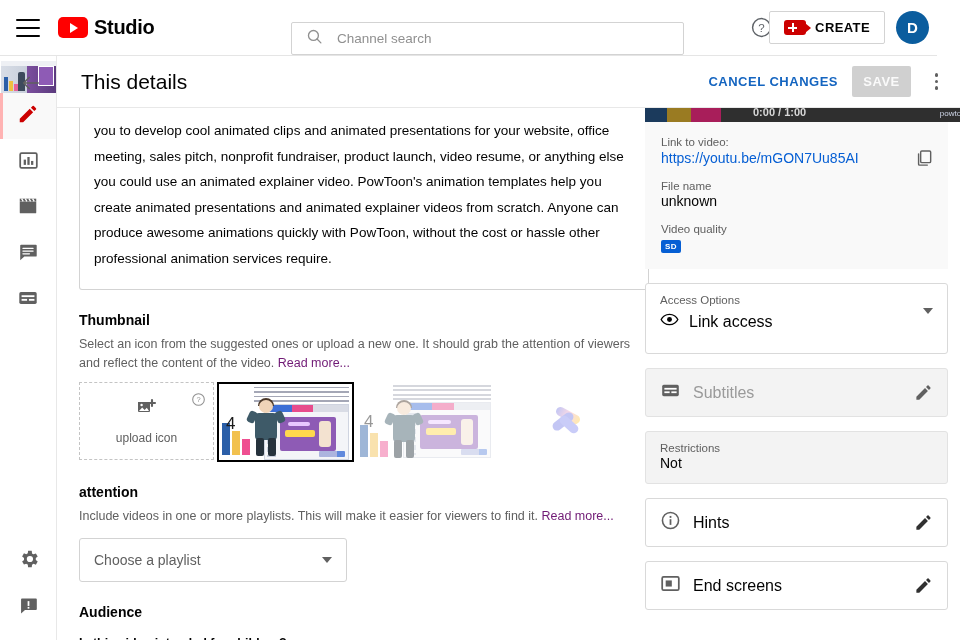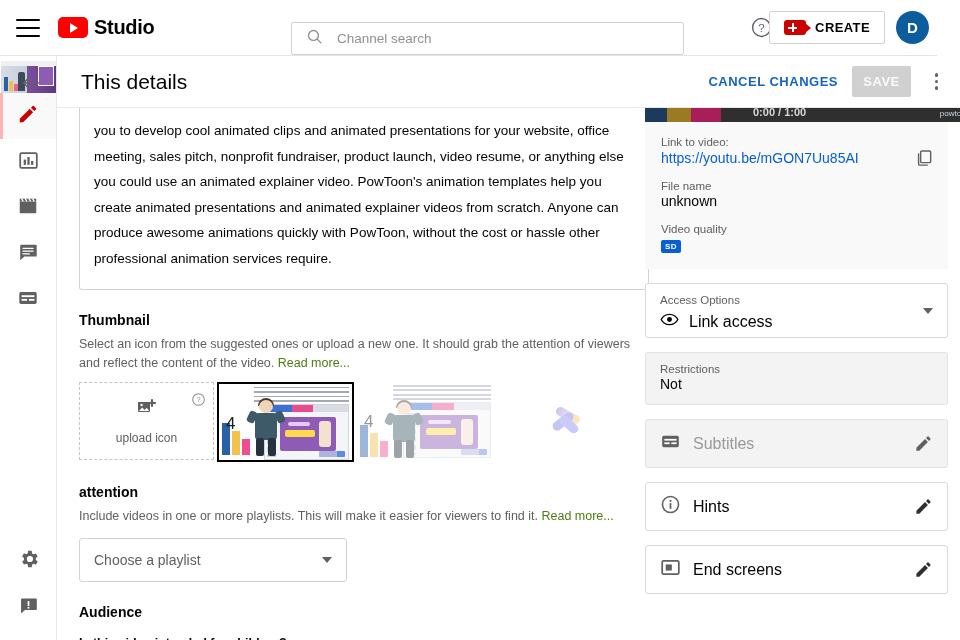--- a/index.html
+++ b/index.html
@@ -152,21 +152,21 @@
   .desc-box {
     border: 1px solid #d3d3d3; border-top: none; border-radius: 0 0 3px 3px;
     padding: 10px 14px 18px 14px; margin-top: 0;
     font-size: 13.5px; line-height: 25.5px; color: #030303;
   }
 
   .section-title { font-size: 14px; font-weight: bold; margin-top: 22px; color: #030303;}
   .section-desc {
     font-size: 12.5px; line-height: 19px; color: #606060; margin-top: 7px;
   }
-  .link { color: #4d7c0f; cursor: pointer; }
+  .link { color: #701a75; cursor: pointer; }
 
   
   .thumb-row { display: flex; gap: 3px; margin-top: 9px; align-items: flex-start; }
   .upload-box {
     width: 135px; height: 78px; border: 1.5px dashed #c4c4c4;
     display: flex; flex-direction: column; align-items: center; justify-content: center;
     position: relative; cursor: pointer; background: #fff;
   }
   .upload-label { font-size: 12px; color: #606060; margin-top: 6px; }
   .upload-help { position: absolute; right: 7px; top: 9px; }
@@ -265,21 +265,21 @@
   .sd-badge {
     display:inline-block; margin-top: 5px; background: #065fd4; color: #fff;
     font-size: 8px; font-weight: bold; padding: 2px 4px; border-radius: 2px; letter-spacing: .5px;
   }
 
   .rcard {
     border: 1px solid #d9d9d9; border-radius: 3px; background: #fff;
     margin-top: 14px; position: relative; cursor: pointer;
   }
   .rcard.disabled { background: #f3f3f3; border-color: #e2e2e2; cursor: default;}
-  .rcard.access { padding: 10px 14px 4px 14px; }
+  .rcard.access { padding: 10px 14px 20px 14px; }
   .rcard.restrict { padding: 10px 14px 12px 14px; }
   .rcard-row {
     height: 47px; display: flex; align-items: center; padding: 0 14px; gap: 12px;
   }
   .rcard-label { font-size: 16px; color: #030303; }
   .rcard-label.muted { color: #9a9a9a; }
   .pencil-right { position: absolute; right: 14px; top: 14px; cursor: pointer;}
   .access-row { display:flex; align-items:center; gap: 10px; margin-top: 4px; }
   .access-caret { position:absolute; right:14px; top:24px;}
 </style>
@@ -581,44 +581,44 @@
             <svg width="19" height="19" viewBox="0 0 24 24">
                 <path d="M12 5.5C6.8 5.5 2.8 9.3 1.5 12c1.3 2.7 5.3 6.5 10.5 6.5S21.2 14.7 22.5 12C21.2 9.3 17.2 5.5 12 5.5z" fill="none" stroke="#030303" stroke-width="1.7"></path>
                 <circle cx="12" cy="12" r="3.1" fill="#030303"></circle>
               </svg>
           </span>
           <span class="rcard-label">Link access</span>
         </div>
         <span class="caret access-caret"></span>
       </div>
 
-      <div class="rcard restrict disabled">
-        <div class="info-label">Restrictions</div>
-        <div class="info-value">Not</div>
-      </div>
-
       <div class="rcard disabled">
         <div class="rcard-row">
           <span>
             <svg width="21" height="21" viewBox="0 0 24 24">
                 <rect x="2.5" y="5.5" width="19" height="13" rx="1.8" fill="#606060"></rect>
                 <rect x="5" y="9" width="14" height="2" fill="#fff"></rect>
                 <rect x="5" y="13" width="6" height="2" fill="#fff"></rect>
                 <rect x="13" y="13" width="6" height="2" fill="#fff"></rect>
               </svg>
           </span>
           <span class="rcard-label muted">Subtitles</span>
           <span class="pencil-right">
             <svg width="19" height="19" viewBox="0 0 24 24">
                 <path d="M3 17.3V21h3.7L17.6 10.1l-3.7-3.7L3 17.3zM20.7 7a1 1 0 000-1.4l-2.3-2.3a1 1 0 00-1.4 0l-1.8 1.8 3.7 3.7L20.7 7z" fill="#606060"></path>
               </svg>
           </span>
         </div>
       </div>
 
+      <div class="rcard restrict disabled">
+        <div class="info-label">Restrictions</div>
+        <div class="info-value">Not</div>
+      </div>
+
       <div class="rcard">
         <div class="rcard-row">
           <span>
             <svg width="21" height="21" viewBox="0 0 24 24">
                 <circle cx="12" cy="12" r="9.2" fill="none" stroke="#606060" stroke-width="1.8"></circle>
                 <rect x="11" y="10.5" width="2" height="6.5" fill="#606060"></rect>
                 <rect x="11" y="6.8" width="2" height="2.2" fill="#606060"></rect>
               </svg>
           </span>
           <span class="rcard-label">Hints</span>

